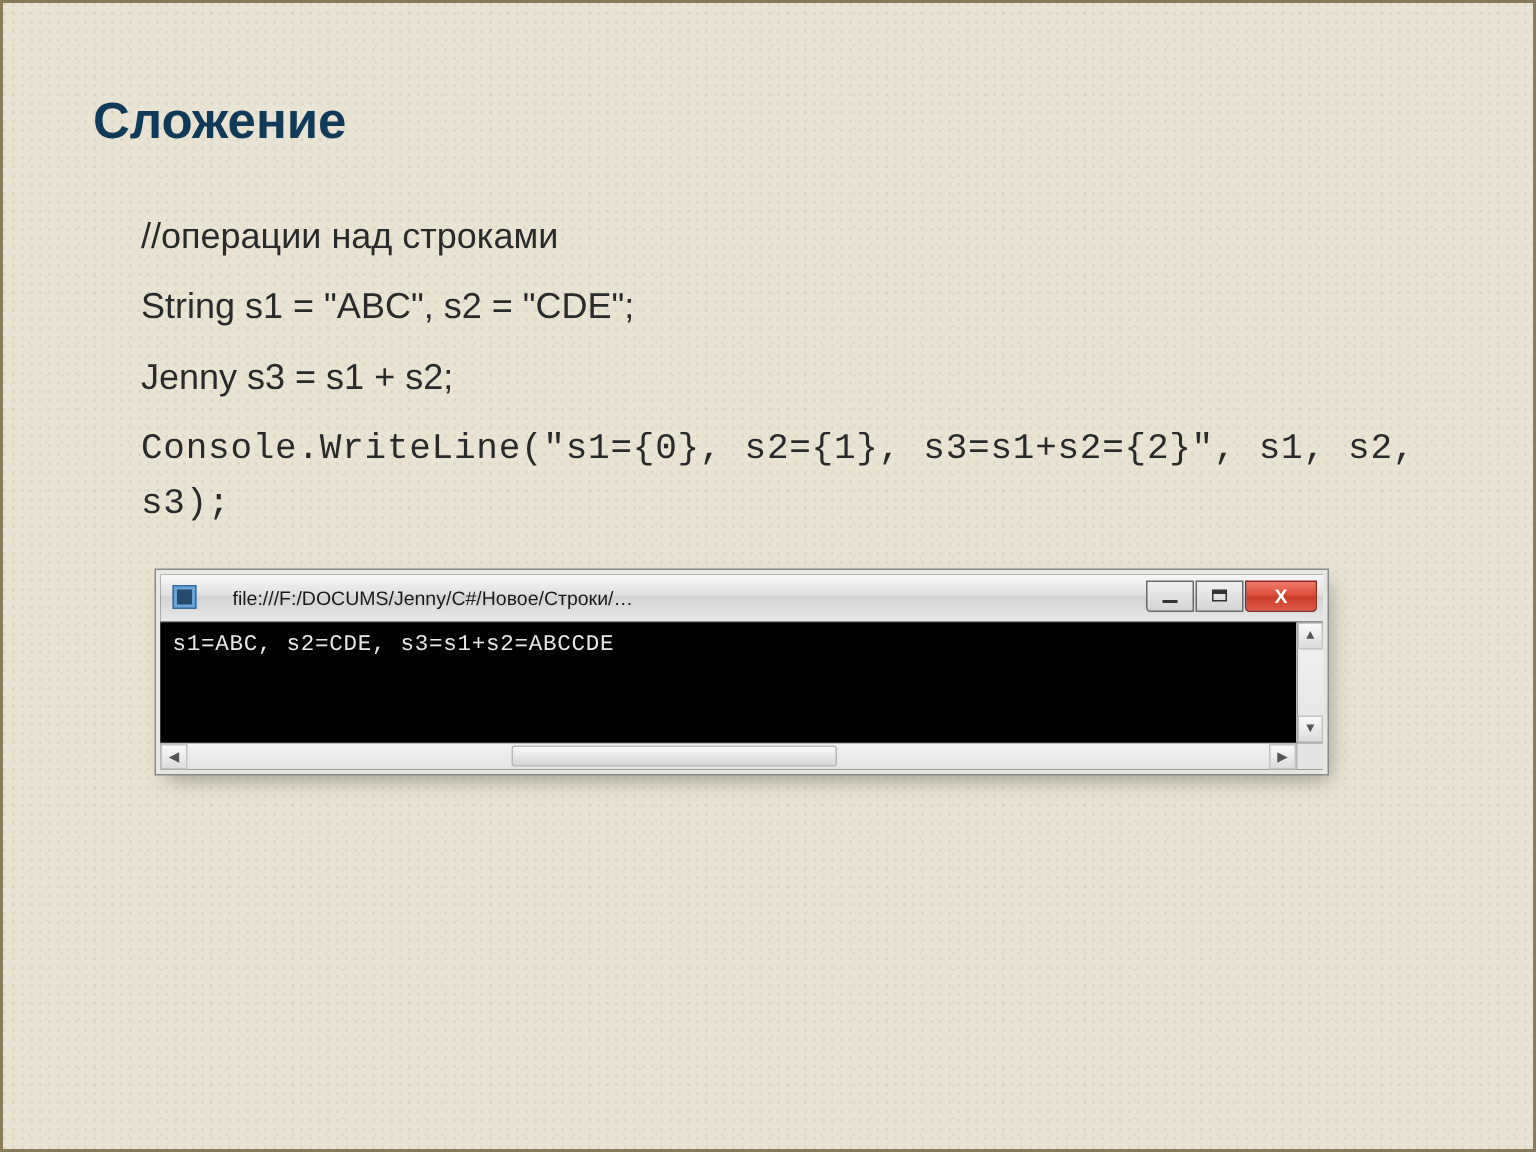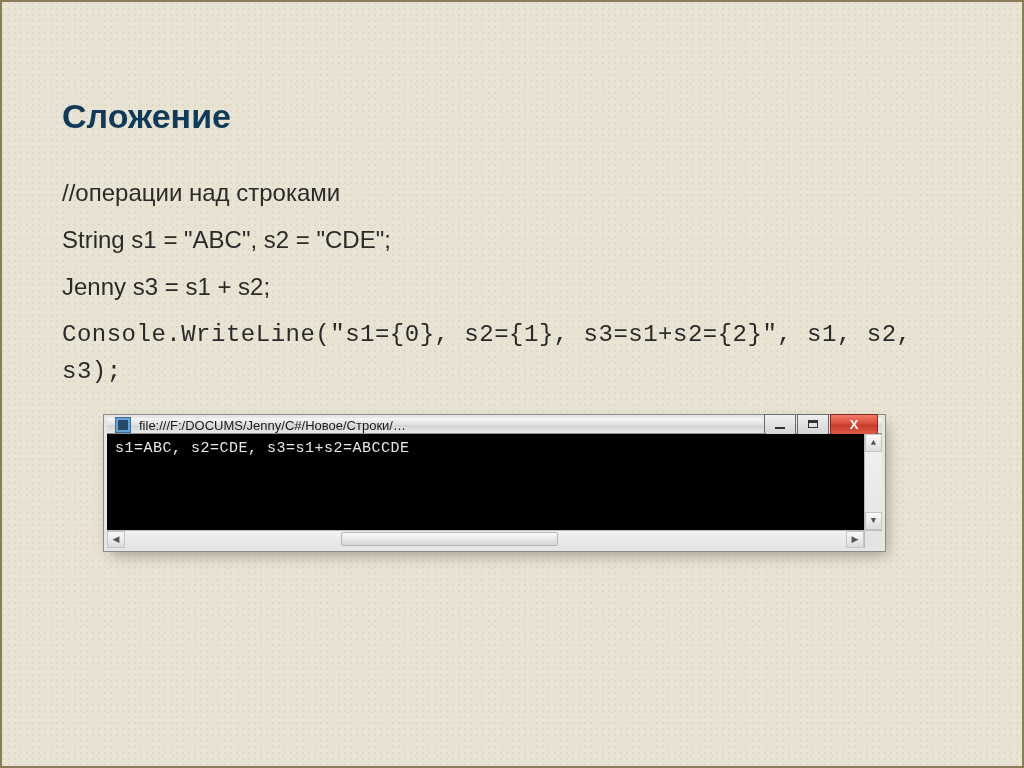--- a/index.html
+++ b/index.html
@@ -9,51 +9,51 @@
     background-image:
       radial-gradient(rgba(120,110,80,0.08) 1px, transparent 1px),
       radial-gradient(rgba(120,110,80,0.05) 1px, transparent 1px);
     background-size: 6px 6px, 11px 11px;
     background-position: 0 0, 3px 3px;
     border: 2px solid #887c5a;
     font-family: Verdana, Geneva, sans-serif;
     color: #2a2a2a;
     position: relative;
   }
-  .slide { padding: 95px 50px 40px 60px; }
+  .slide { padding: 60px 50px 40px 60px; }
   .title {
     color: #103a5a;
     font-size: 34px;
     font-weight: bold;
     margin-bottom: 38px;
     font-family: Verdana, Arial, sans-serif;
   }
   .code-area { font-size: 24px; line-height: 1.55; }
-  .code-line { margin-bottom: 10px; }
+  .code-line { margin-bottom: 10px; margin-left: 32px; }
   .mono { font-family: "Courier New", monospace; letter-spacing: 0.5px; }
 
   
   .console {
     margin: 28px 0 0 45px;
     width: 775px;
     background: #000;
     box-shadow:
       0 0 0 3px #e8e6e2,
       0 0 0 4px #8a8a8a,
       4px 6px 14px rgba(0,0,0,0.35),
       inset 0 0 0 1px #3a3a3a;
   }
   .titlebar {
-    height: 16px;
+    height: 32px;
     background: linear-gradient(#f7f7f7, #e0e0e0 45%, #d2d2d2 46%, #e8e8e8);
     border-bottom: 1px solid #8f8f8f;
     display: flex;
     align-items: center;
     padding: 0 4px 0 8px;
-    gap: 8px;
+    gap: 24px;
   }
   .win-icon {
     width: 16px; height: 16px;
     border: 1.5px solid #3a6a9a;
     background: #6aa3d8;
     position: relative;
     flex-shrink: 0;
   }
   .win-icon::before {
     content: "";
@@ -89,21 +89,21 @@
   .min-glyph { width: 10px; border-bottom: 2px solid #333; margin-top: 7px; }
   .max-glyph { width: 10px; height: 8px; border: 1.5px solid #333; border-top-width: 3px; }
 
   .console-body {
     position: relative;
     background: #000;
     color: #e8e8e8;
     font-family: "Lucida Console", "Courier New", monospace;
     font-size: 15px;
     padding: 6px 20px 6px 8px;
-    height: 96px;
+    height: 80px;
   }
   .console-body .out { white-space: pre; letter-spacing: 0.5px; }
   .v-scroll {
     position: absolute; right: 0; top: 0; bottom: 0; width: 18px;
     background: linear-gradient(#f2f2f2,#e4e4e4);
     border-left: 1px solid #bababa;
     display: flex; flex-direction: column; justify-content: space-between;
   }
   .scroll-arrow {
     height: 18px; display: flex; align-items: center; justify-content: center;

